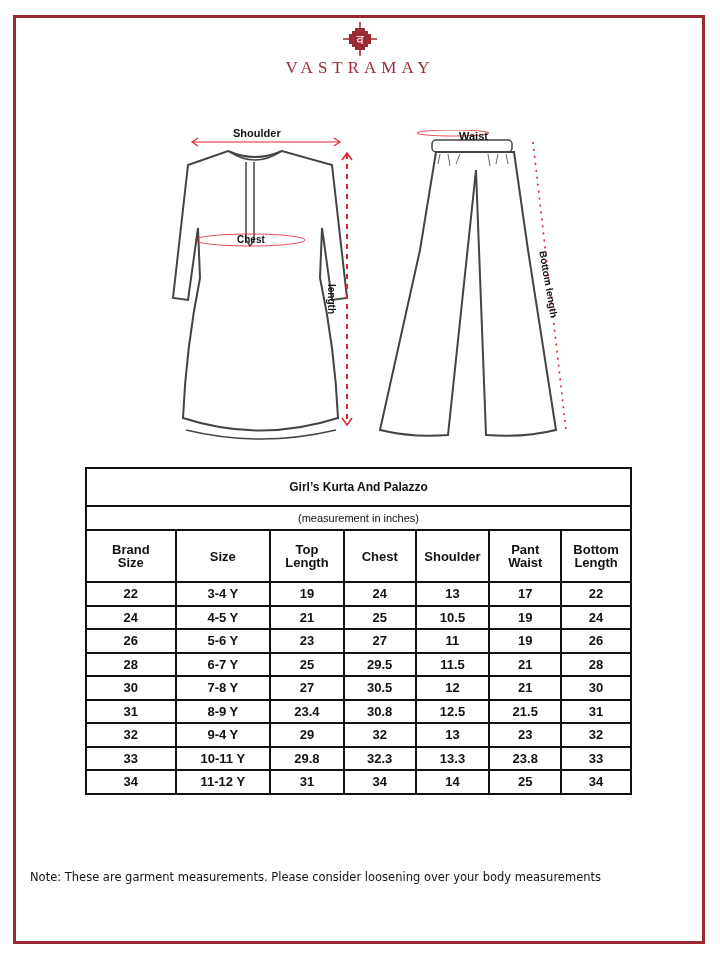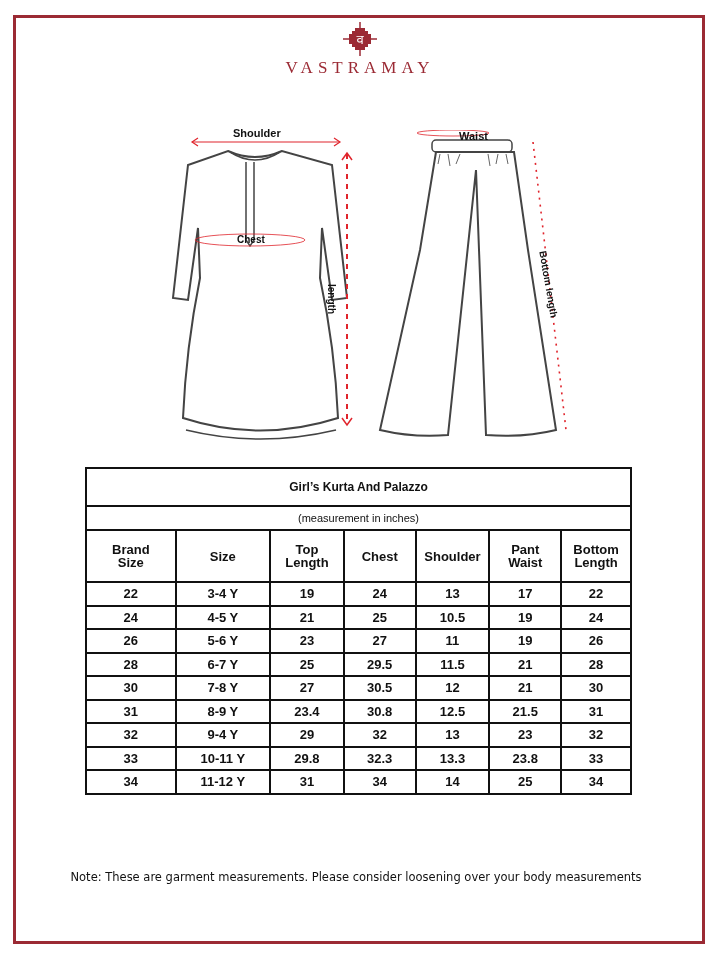--- a/index.html
+++ b/index.html
@@ -8,21 +8,21 @@
   .logo-mark { position: absolute; left: 343px; top: 22px; width: 34px; height: 34px; }
   .brand { position: absolute; left: 0; top: 58px; width: 720px; text-align: center; color: #9b2a34; font-family: Liberation Serif, serif; font-size: 17px; letter-spacing: 5px; font-weight: 300; }
   .diagram { position: absolute; }
   .lbl { position: absolute; font-family: "Liberation Sans", sans-serif; font-weight: bold; font-size: 11px; color: #111; }
   table.chart { position: absolute; left: 85px; top: 467px; width: 547px; border-collapse: collapse; font-family: "Liberation Sans", sans-serif; font-weight: bold; color: #111; }
   table.chart td, table.chart th { border: 2px solid #111; text-align: center; padding: 0; }
   .t-title td { height: 36px; font-size: 12px; }
   .t-sub td { height: 22px; font-size: 11px; font-weight: normal; }
   .t-head th { height: 50px; font-size: 13px; line-height: 13px; border-radius: 11px; }
   .t-row td { height: 21.5px; font-size: 13px; }
-  .note { position: absolute; left: 30px; top: 866px; width: 652px; text-align: center; font-family: "DejaVu Sans", sans-serif; font-size: 11.5px; line-height: 22px; color: #111; }
+  .note { position: absolute; left: 30px; top: 866px; width: 652px; text-align: left; font-family: "DejaVu Sans", sans-serif; font-size: 11.5px; line-height: 22px; color: #111; }
 </style>
 </head>
 <body>
 
 <div class="frame"></div>
 
 <svg class="logo-mark" viewBox="0 0 34 34">
   <line x1="0" y1="17" x2="34" y2="17" stroke="#9b2a34" stroke-width="1.5"></line>
   <line x1="17" y1="0" x2="17" y2="34" stroke="#9b2a34" stroke-width="1.5"></line>
   <path d="M12 6 H22 V9 H25 V12 H28 V22 H25 V25 H22 V28 H12 V25 H9 V22 H6 V12 H9 V9 H12 Z" fill="#9b2a34"></path>

